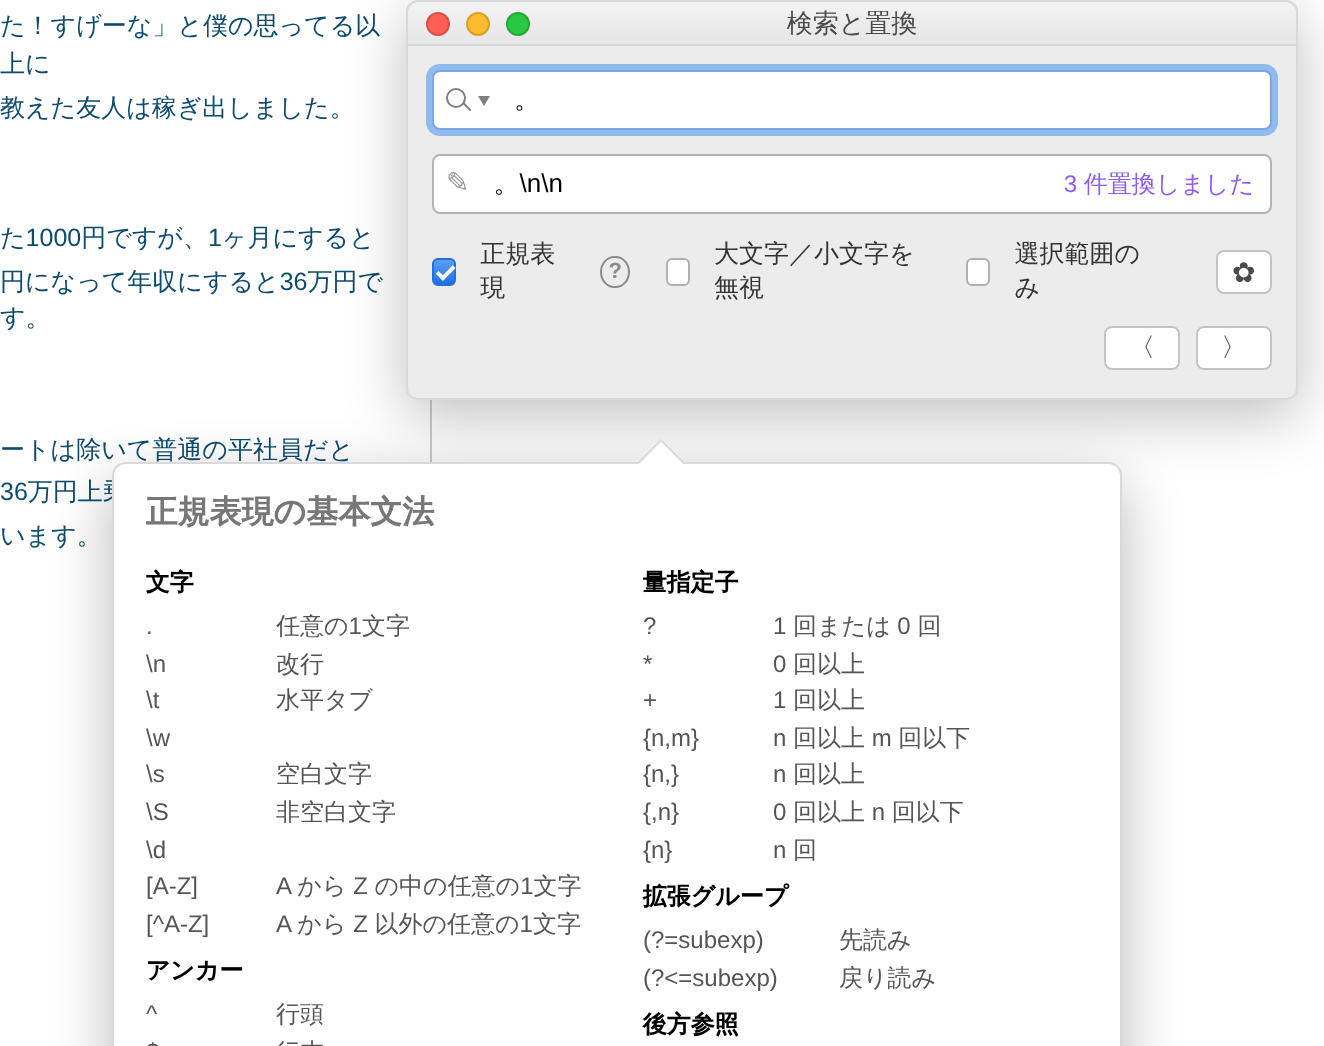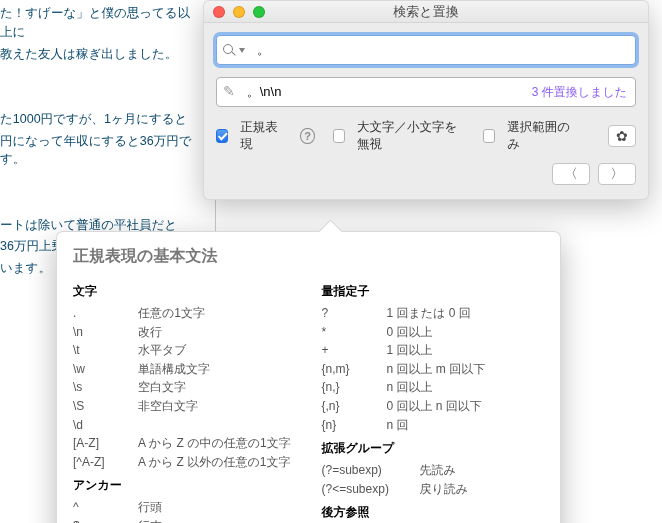--- a/index.html
+++ b/index.html
@@ -290,21 +290,20 @@
           <div class="row">
             <span class="k">\n</span>
             <span class="v">改行</span>
           </div>
           <div class="row">
             <span class="k">\t</span>
             <span class="v">水平タブ</span>
           </div>
           <div class="row">
             <span class="k">\w</span>
-            <span class="v">単語構成文字</span>
           </div>
           <div class="row">
             <span class="k">\s</span>
             <span class="v">空白文字</span>
           </div>
           <div class="row">
             <span class="k">\S</span>
             <span class="v">非空白文字</span>
           </div>
           <div class="row">

